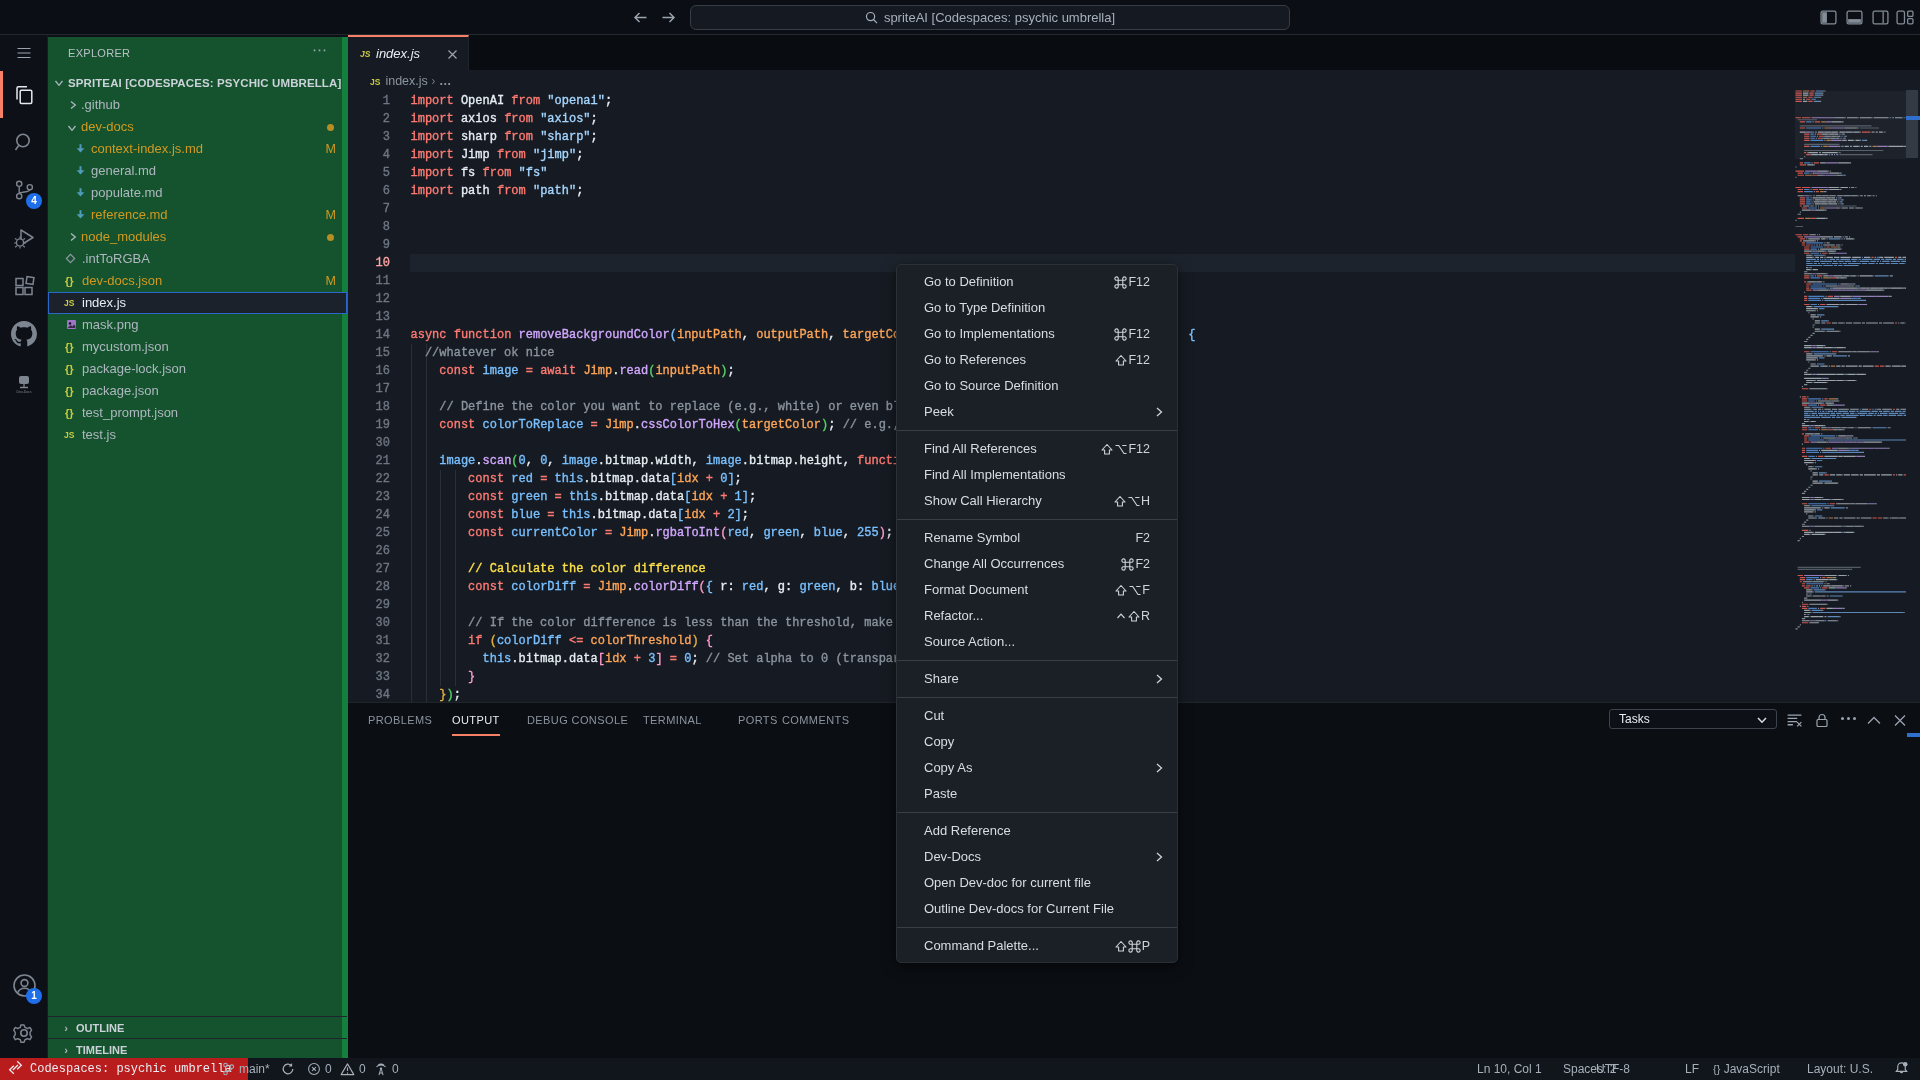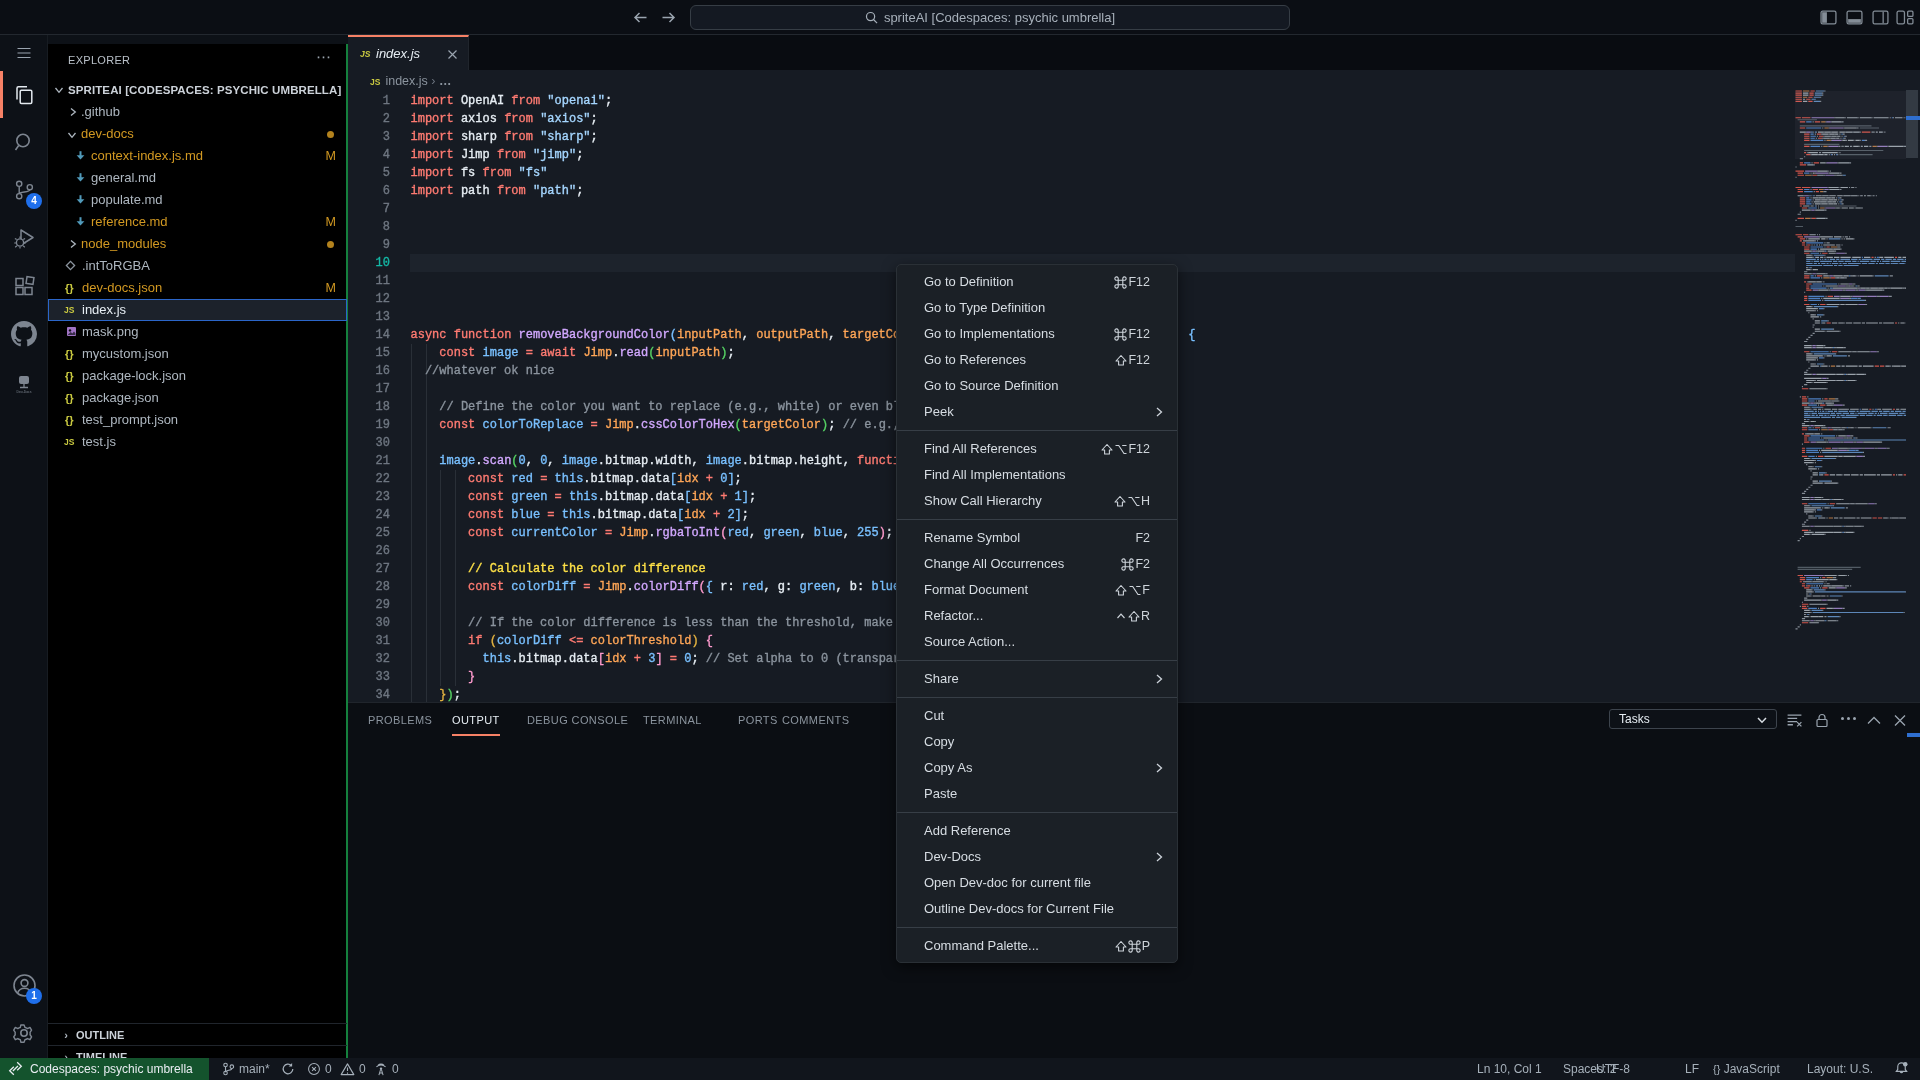--- a/index.html
+++ b/index.html
@@ -7,42 +7,42 @@
 #stage { position:relative; width:1920px; height:1080px; }
 
 #titlebar { position:absolute; left:0; top:0; width:1920px; height:35px; background:#0b0e14; border-bottom:1px solid #23282f; }
 #searchbox { position:absolute; left:690px; top:5px; width:600px; height:25px; background:#141922; border:1px solid #363d45; border-radius:6px; color:#a7b0ba; font-size:13px; text-align:center; line-height:23px; }
 .tb-ico { position:absolute; top:9px; }
 
 #actbar { position:absolute; left:0; top:35px; width:48px; height:1023px; background:#0d1117; border-right:1px solid #171c22; }
 .act { position:absolute; left:0; width:48px; height:48px; display:flex; align-items:center; justify-content:center; }
 .actbadge { position:absolute; right:6px; bottom:5px; min-width:16px; height:16px; border-radius:9px; background:#1f6feb; color:#fff; font-size:10px; font-weight:bold; text-align:center; line-height:16px; padding:0 2px; }
 
-#sidebar { position:absolute; left:48px; top:44px; width:300px; height:1023px; background:#000000; border-right:2px solid #15803d; }
+#sidebar { position:absolute; left:48px; top:37px; width:300px; height:1023px; background:#14532d; border-right:6px solid #15803d; }
 #sbheader { position:absolute; left:20px; top:10px; color:#b9c0c8; font-size:11px; letter-spacing:0.3px; }
 #sbdots { position:absolute; right:14px; top:4px; color:#9da7b1; font-size:15px; letter-spacing:1px; }
 .trow { position:absolute; left:0; width:299px; height:22px; line-height:22px; color:#aeb7c0; font-size:13px; white-space:pre; }
 .trow .lbl { vertical-align:top; }
 .chev { display:inline-block; width:16px; text-align:center; color:#aeb7c0; }
 .gitM { position:absolute; right:11px; top:0; color:#d29922; font-size:12.5px; }
 .gitdot { position:absolute; right:13px; top:8px; width:7px; height:7px; border-radius:50%; background:#d29922; opacity:0.85; }
 .modname { color:#d29922; }
 .selrow { background:#1c222b; outline:1px solid #2b66c9; outline-offset:-1px; color:#e6edf3; }
 .seticon-js { color:#cbcb41; font-weight:bold; font-size:8.5px; letter-spacing:0; }
 .seticon-json { color:#cbcb41; font-weight:bold; font-size:11px; }
 .bottomhdr { position:absolute; left:0; width:299px; height:22px; border-top:1px solid #20252c; color:#ccd2d9; font-size:11px; font-weight:bold; line-height:22px; }
 
 #tabbar { position:absolute; left:348px; top:35px; width:1572px; height:35px; background:#090c11; }
 #tab1 { position:absolute; left:0; top:0; width:121px; height:35px; background:#161b23; border-top:2px solid #f78166; border-right:1px solid #20252c; color:#e6edf3; font-size:13px; font-style:italic; line-height:33px; padding-left:28px; }
 #breadcrumb { position:absolute; left:348px; top:70px; width:1572px; height:22px; background:#161b23; color:#8b949e; font-size:12.5px; line-height:22px; }
 #editor { position:absolute; left:348px; top:92px; width:1572px; height:610px; background:#161b23; overflow:hidden; }
 #curline { position:absolute; left:62px; top:162px; width:1385px; height:18px; background:#1d232c; }
 #gutter { position:absolute; left:0; top:0; width:42px; }
 .ln { height:18px; line-height:18px; text-align:right; color:#6e7681; font-family:"Liberation Mono",monospace; font-size:12px; -webkit-text-stroke:0.35px currentColor; }
-.ln.cur { color:#14b8a6; }
+.ln.cur { color:#fca5a5; }
 #codebox { position:absolute; left:62.5px; top:0; }
 .cl { height:18px; line-height:18px; font-family:"Liberation Mono",monospace; font-size:12px; color:#e6edf3; white-space:pre; letter-spacing:0px; -webkit-text-stroke:0.35px currentColor; }
 .cl i { font-style:normal; }
 .iguide { position:absolute; width:1px; background:rgba(110,118,129,0.22); }
 #mmslider { position:absolute; left:1795px; top:91px; width:111px; height:68px; background:rgba(200,210,225,0.045); }
 #vthumb { position:absolute; left:1906px; top:90px; width:12px; height:68px; background:rgba(130,140,150,0.28); }
 #cursmark { position:absolute; left:1906px; top:116px; width:14px; height:3.5px; background:#2f6fd0; }
 
 #ctxmenu { position:absolute; left:896px; top:264px; width:282px; height:699px; background:#1b2026; border:1px solid #2a3036; border-radius:5px; box-shadow:0 4px 14px rgba(0,0,0,0.55); padding-top:4px; z-index:40; }
 .mrow { height:26px; line-height:26px; padding:0 10px 0 27px; color:#d7dde3; font-size:13px; display:flex; }
@@ -52,21 +52,21 @@
 .msub { width:10px; display:flex; align-items:center; margin-right:2px; }
 .msep { height:1px; background:#373e46; margin:5px 0; }
 
 #panel { position:absolute; left:348px; top:702px; width:1572px; height:356px; background:#0b0e13; border-top:1px solid #20252c; }
 .ptab { position:absolute; top:0; height:33px; line-height:35px; color:#8b949e; font-size:11px; letter-spacing:0.4px; }
 .ptab.active { color:#e6edf3; border-bottom:2px solid #f78166; }
 #tasksdd { position:absolute; left:1261px; top:6px; width:168px; height:20px; background:#0d1117; border:1px solid #3d444d; border-radius:3px; color:#e6edf3; font-size:12px; line-height:18px; padding-left:9px; }
 .pico { position:absolute; top:9px; color:#9aa4af; }
 
 #statusbar { position:absolute; left:0; top:1058px; width:1920px; height:22px; background:#11151c; color:#a6b0ba; font-size:12px; }
-#remote { position:absolute; left:0; top:0; height:22px; background:#14532d; color:#e9edf2; padding:0 16px 0 8px; line-height:22px; }
+#remote { position:absolute; left:0; top:0; height:22px; background:#b91c1c; color:#e9edf2; padding:0 16px 0 8px; line-height:22px;font-family:Liberation Mono, monospace; }
 .sbitem { position:absolute; top:0; height:22px; line-height:22px; white-space:nowrap; }
 span.abs > svg, .act > svg { display:block; }
 </style></head><body>
 <div id="stage">
 
 <div id="titlebar">
   <svg class="abs" style="left:632px;top:9px" width="17" height="17" viewBox="0 0 17 17">
         <path d="M14.5 8.5 H3 M7.5 4 L3 8.5 L7.5 13" fill="none" stroke="#9aa4af" stroke-width="1.5"></path>
       </svg>
   <svg class="abs" style="left:660px;top:9px" width="17" height="17" viewBox="0 0 17 17">
@@ -275,22 +275,22 @@
 <div class="cl"><i style="color:#ff7b72">import</i> fs <i style="color:#ff7b72">from</i> <i style="color:#a5d6ff">"fs"</i></div>
 <div class="cl"><i style="color:#ff7b72">import</i> path <i style="color:#ff7b72">from</i> <i style="color:#a5d6ff">"path"</i>;</div>
 <div class="cl"></div>
 <div class="cl"></div>
 <div class="cl"></div>
 <div class="cl"></div>
 <div class="cl"></div>
 <div class="cl"></div>
 <div class="cl"></div>
 <div class="cl"><i style="color:#ff7b72">async</i> <i style="color:#ff7b72">function</i> <i style="color:#d2a8ff">removeBackgroundColor</i><i style="color:#79c0ff">(</i><i style="color:#ffa657">inputPath</i>, <i style="color:#ffa657">outputPath</i>, <i style="color:#ffa657">targetColor</i>, <i style="color:#ffa657">colorThreshold</i> <i style="color:#ff7b72">=</i> <i style="color:#79c0ff">0</i>, <i style="color:#ffa657">options</i> <i style="color:#ff7b72">=</i> <i style="color:#56d364">{}</i><i style="color:#79c0ff">)</i>  <i style="color:#79c0ff">{</i></div>
+<div class="cl">  <i style="color:#8b949e">//whatever ok nice</i></div>
 <div class="cl">    <i style="color:#ff7b72">const</i> <i style="color:#79c0ff">image</i> <i style="color:#ff7b72">=</i> <i style="color:#ff7b72">await</i> <i style="color:#ffa657">Jimp</i>.<i style="color:#d2a8ff">read</i><i style="color:#56d364">(</i><i style="color:#ffa657">inputPath</i><i style="color:#56d364">)</i>;</div>
-<div class="cl">  <i style="color:#8b949e">//whatever ok nice</i></div>
 <div class="cl"></div>
 <div class="cl">    <i style="color:#8b949e">// Define the color you want to replace (e.g., white) or even black</i></div>
 <div class="cl">    <i style="color:#ff7b72">const</i> <i style="color:#79c0ff">colorToReplace</i> <i style="color:#ff7b72">=</i> <i style="color:#ffa657">Jimp</i>.<i style="color:#d2a8ff">cssColorToHex</i><i style="color:#56d364">(</i><i style="color:#ffa657">targetColor</i><i style="color:#56d364">)</i>; <i style="color:#8b949e">// e.g., '#FFFFFF'</i></div>
 <div class="cl"></div>
 <div class="cl">    <i style="color:#79c0ff">image</i>.<i style="color:#d2a8ff">scan</i><i style="color:#56d364">(</i><i style="color:#79c0ff">0</i>, <i style="color:#79c0ff">0</i>, <i style="color:#79c0ff">image</i>.bitmap.width, <i style="color:#79c0ff">image</i>.bitmap.height, <i style="color:#ff7b72">function</i> <i style="color:#e3b341">(</i><i style="color:#ffa657">x</i>, <i style="color:#ffa657">y</i>, <i style="color:#ffa657">idx</i><i style="color:#e3b341">)</i> <i style="color:#e3b341">{</i></div>
 <div class="cl">        <i style="color:#ff7b72">const</i> <i style="color:#79c0ff">red</i> <i style="color:#ff7b72">=</i> <i style="color:#79c0ff">this</i>.bitmap.data<i style="color:#79c0ff">[</i><i style="color:#ffa657">idx</i> <i style="color:#ff7b72">+</i> <i style="color:#79c0ff">0</i><i style="color:#79c0ff">]</i>;</div>
 <div class="cl">        <i style="color:#ff7b72">const</i> <i style="color:#79c0ff">green</i> <i style="color:#ff7b72">=</i> <i style="color:#79c0ff">this</i>.bitmap.data<i style="color:#79c0ff">[</i><i style="color:#ffa657">idx</i> <i style="color:#ff7b72">+</i> <i style="color:#79c0ff">1</i><i style="color:#79c0ff">]</i>;</div>
 <div class="cl">        <i style="color:#ff7b72">const</i> <i style="color:#79c0ff">blue</i> <i style="color:#ff7b72">=</i> <i style="color:#79c0ff">this</i>.bitmap.data<i style="color:#79c0ff">[</i><i style="color:#ffa657">idx</i> <i style="color:#ff7b72">+</i> <i style="color:#79c0ff">2</i><i style="color:#79c0ff">]</i>;</div>
 <div class="cl">        <i style="color:#ff7b72">const</i> <i style="color:#79c0ff">currentColor</i> <i style="color:#ff7b72">=</i> <i style="color:#ffa657">Jimp</i>.<i style="color:#d2a8ff">rgbaToInt</i><i style="color:#ff9bce">(</i><i style="color:#79c0ff">red</i>, <i style="color:#79c0ff">green</i>, <i style="color:#79c0ff">blue</i>, <i style="color:#79c0ff">255</i><i style="color:#ff9bce">)</i>;</div>
 <div class="cl"></div>

